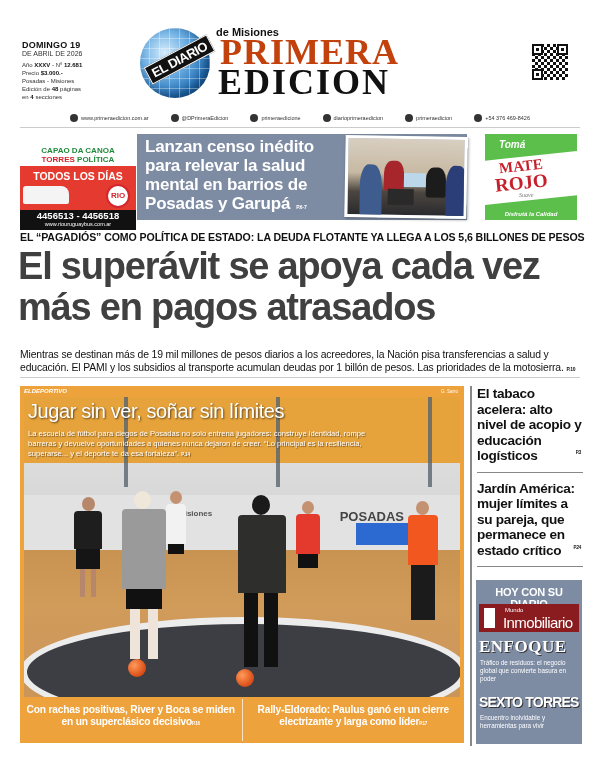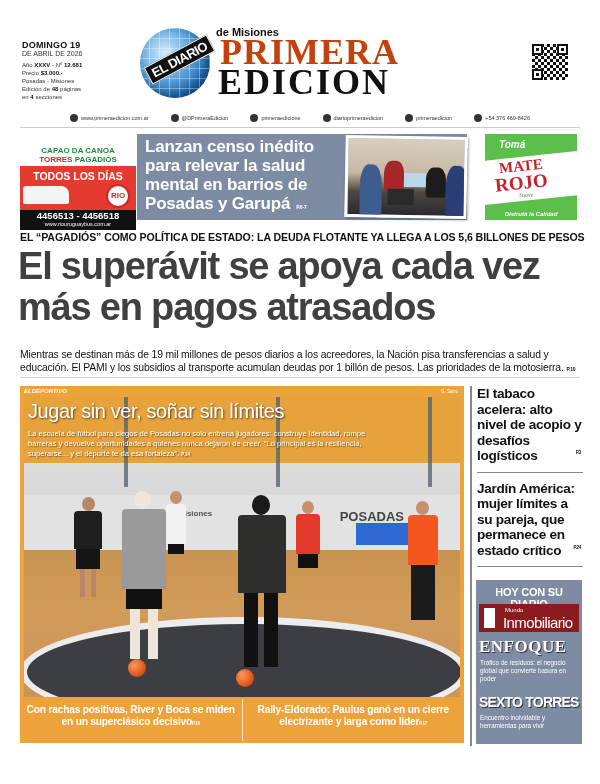--- a/index.html
+++ b/index.html
@@ -176,21 +176,21 @@
   <div class="s">
       <span class="ic"></span>
       <span>+54 376 469-8426</span>
     </div>
 </div>
 <div class="rule1"></div>
 
 <div class="ad-rio">
   <div class="top">
     <div class="g">CAPAO DA CANOA</div>
-    <div><span class="r">TORRES</span> <span class="g">PAGADIÓS</span></div>
+    <div><span class="r">TORRES</span> <span class="g">POLÍTICA</span></div>
   </div>
   <div class="todos">TODOS LOS DÍAS</div>
   <div class="bus"></div>
   <div class="rio">RIO</div>
   <div class="phone">
     <div class="num">4456513 - 4456518</div>
     <div class="url">www.riouruguaybus.com.ar</div>
   </div>
 </div>
 
@@ -279,21 +279,21 @@
   <div class="bottom">
     <div class="b1"><span>Con rachas positivas, River y Boca se miden en un superclásico decisivo</span><span class="pg2">P.16</span></div>
     <div class="b2"><span>Rally-Eldorado: Paulus ganó en un cierre electrizante y larga como líder</span><span class="pg2">P.17</span></div>
   </div>
 </div>
 
 <div class="vline"></div>
 
 <div class="side">
   <div class="story">
-    <span>El tabaco acelera: alto nivel de acopio y desafíos logísticos</span>
+    <span>El tabaco acelera: alto nivel de acopio y educación logísticos</span>
     <span class="pg">P.3</span>
   </div>
   <div class="sr"></div>
   <div class="story">
     <span>Jardín América: mujer límites a su pareja, que permanece en estado crítico</span>
     <span class="pg">P.24</span>
   </div>
   <div class="sr"></div>
 </div>
 

